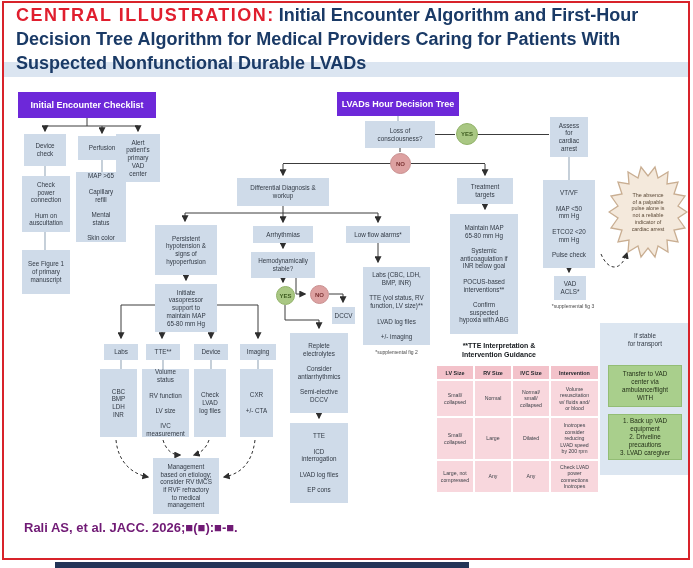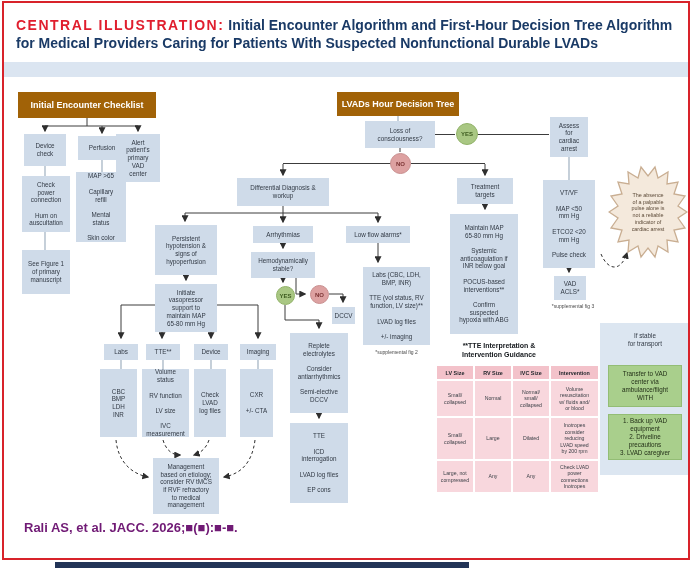--- a/index.html
+++ b/index.html
@@ -1,28 +1,28 @@
 <!DOCTYPE html>
 <html><head>
 <meta charset="utf-8">
 <style>
   html,body{margin:0;padding:0;background:#fff;}
   .page{position:relative;width:693px;height:568px;background:#fff;
         font-family:"Liberation Sans",sans-serif;overflow:hidden;}
   .frame{position:absolute;left:2px;top:1px;width:684px;height:555px;
          border:2px solid #d8232a;pointer-events:none;z-index:5;}
   .band{position:absolute;left:4px;top:62px;width:685px;height:15px;background:#dbe5f1;z-index:0;}
-  .title{position:absolute;left:16px;top:16px;width:660px;
-         font-size:14px;font-weight:bold;line-height:1.32;color:#1a3a66;z-index:2;}
+  .title{position:absolute;left:16px;top:4px;width:660px;
+         font-size:18px;font-weight:bold;line-height:1.32;color:#1a3a66;z-index:2;}
   .title .pfx{color:#e01e2e;letter-spacing:1.5px;margin-right:4px;}
   svg.lines{position:absolute;left:0;top:0;z-index:1;}
   .bx{position:absolute;background:#cfdbe9;color:#323a45;font-size:6.3px;line-height:1.22;
       text-align:center;white-space:pre-line;display:flex;align-items:center;justify-content:center;
       padding:2px;box-sizing:border-box;z-index:2;}
-  .hdr{position:absolute;background:#a16207;color:#fff;font-size:9px;font-weight:bold;
+  .hdr{position:absolute;background:#6d28d9;color:#fff;font-size:9px;font-weight:bold;
        display:flex;align-items:center;justify-content:center;text-align:center;z-index:2;box-sizing:border-box;}
   .yn{position:absolute;border-radius:50%;display:flex;align-items:center;justify-content:center;
       font-size:6px;font-weight:bold;z-index:3;box-sizing:border-box;}
   .yes{background:#a9c783;color:#3c5a1e;border:1px solid #92b369;}
   .no{background:#dda1a1;color:#7c3434;border:1px solid #c98f8f;}
   .note{position:absolute;font-size:5px;color:#4a4a4a;text-align:center;z-index:2;white-space:pre-line;}
   .tbl-title{position:absolute;font-size:7px;font-weight:bold;color:#14181c;text-align:center;
              white-space:pre-line;z-index:2;line-height:1.25;}
   .tbl{position:absolute;display:grid;grid-template-columns:36px 36px 36px 47px;
        grid-template-rows:13px 35px 41px 31px;gap:2px;z-index:2;}

